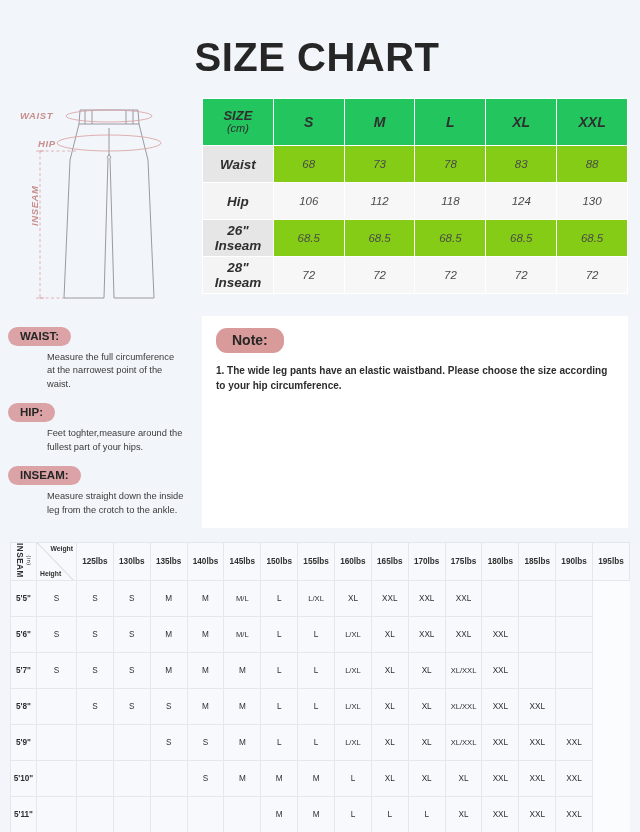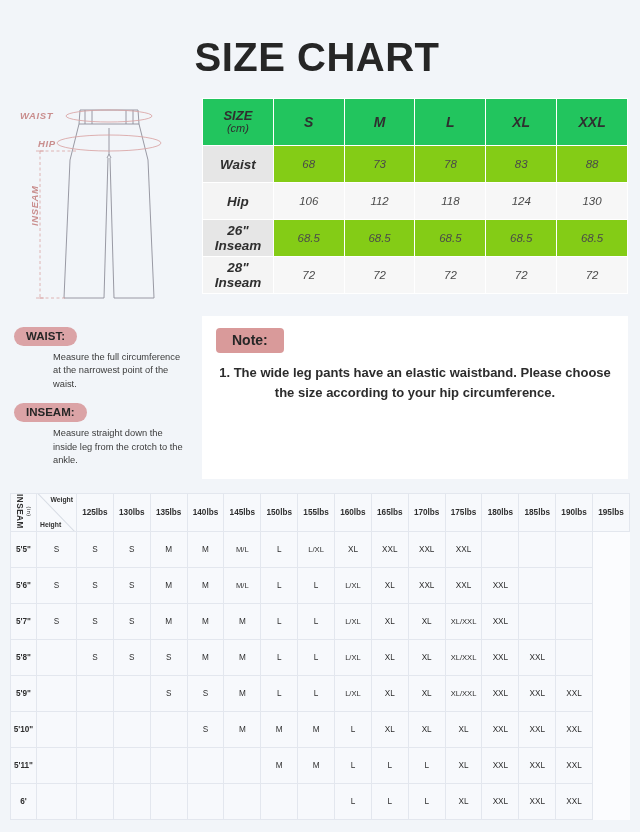--- a/index.html
+++ b/index.html
@@ -57,21 +57,21 @@
   }
   table.size-table tbody td {
     background: #84cc16;
     font-size: 11.5px;
     color: #4a4a4a;
   }
   table.size-table tbody tr:nth-child(even) th.rowlabel { background: #f4f4f4; }
   table.size-table tbody tr:nth-child(even) td { background: #f7f7f7; }
 
   
-  .measure-notes { padding: 10px 12px 0 14px; width: 196px; }
+  .measure-notes { padding: 10px 12px 0 8px; width: 196px; }
   .pill {
     display: inline-block;
     background: #dba3a6;
     border-radius: 10px;
     padding: 3px 12px 4px 12px;
     font-size: 11.5px;
     font-weight: bold;
     color: #262626;
     margin-bottom: 5px;
   }
@@ -88,29 +88,29 @@
   .left-notes-wrap { width: 196px; flex: 0 0 196px; }
   .note-box {
     flex: 1 1 auto;
     background: #ffffff;
     padding: 12px 14px 14px 14px;
     margin-left: 6px;
   }
   .note-pill {
     display: inline-block;
     background: #d99a9a;
-    border-radius: 4px;
+    border-radius: 11px;
     padding: 4px 16px 5px 16px;
     font-size: 14px;
     font-weight: bold;
     color: #262626;
     margin-bottom: 10px;
   }
   .note-line { font-size: 10.6px; line-height: 1.55; color: #2c2c2c; }
-  .note-line.bold { font-weight: bold; font-size: 13px; line-height: 1.5; text-align: center; }
+  .note-line.bold { font-weight: bold; font-size: 10px; line-height: 1.5; }
 
   
   .grid-wrap { padding: 14px 10px 12px 10px; }
   table.fit-grid {
     width: 100%;
     border-collapse: collapse;
     background: #fbfcfe;
     table-layout: fixed;
   }
   table.fit-grid td, table.fit-grid th {
@@ -277,20 +277,24 @@
   </div>
 
   <div class="middle">
     <div class="left-notes-wrap">
       <div class="measure-notes">
         <div>
           <span class="pill">WAIST:</span>
           <div class="mdesc">Measure the full circumference at the narrowest point of the waist.</div>
         </div>
         <div>
+          <span class="pill">HIP:</span>
+          <div class="mdesc">Feet toghter,measure around the fullest part of your hips.</div>
+        </div>
+        <div>
           <span class="pill">INSEAM:</span>
           <div class="mdesc">Measure straight down the inside leg from the crotch to the ankle.</div>
         </div>
       </div>
     </div>
 
     <div class="note-box">
       <span class="note-pill">Note:</span>
       <div class="note-line bold">1. The wide leg pants have an elastic waistband. Please choose the size according to your hip circumference.</div>
     </div>

